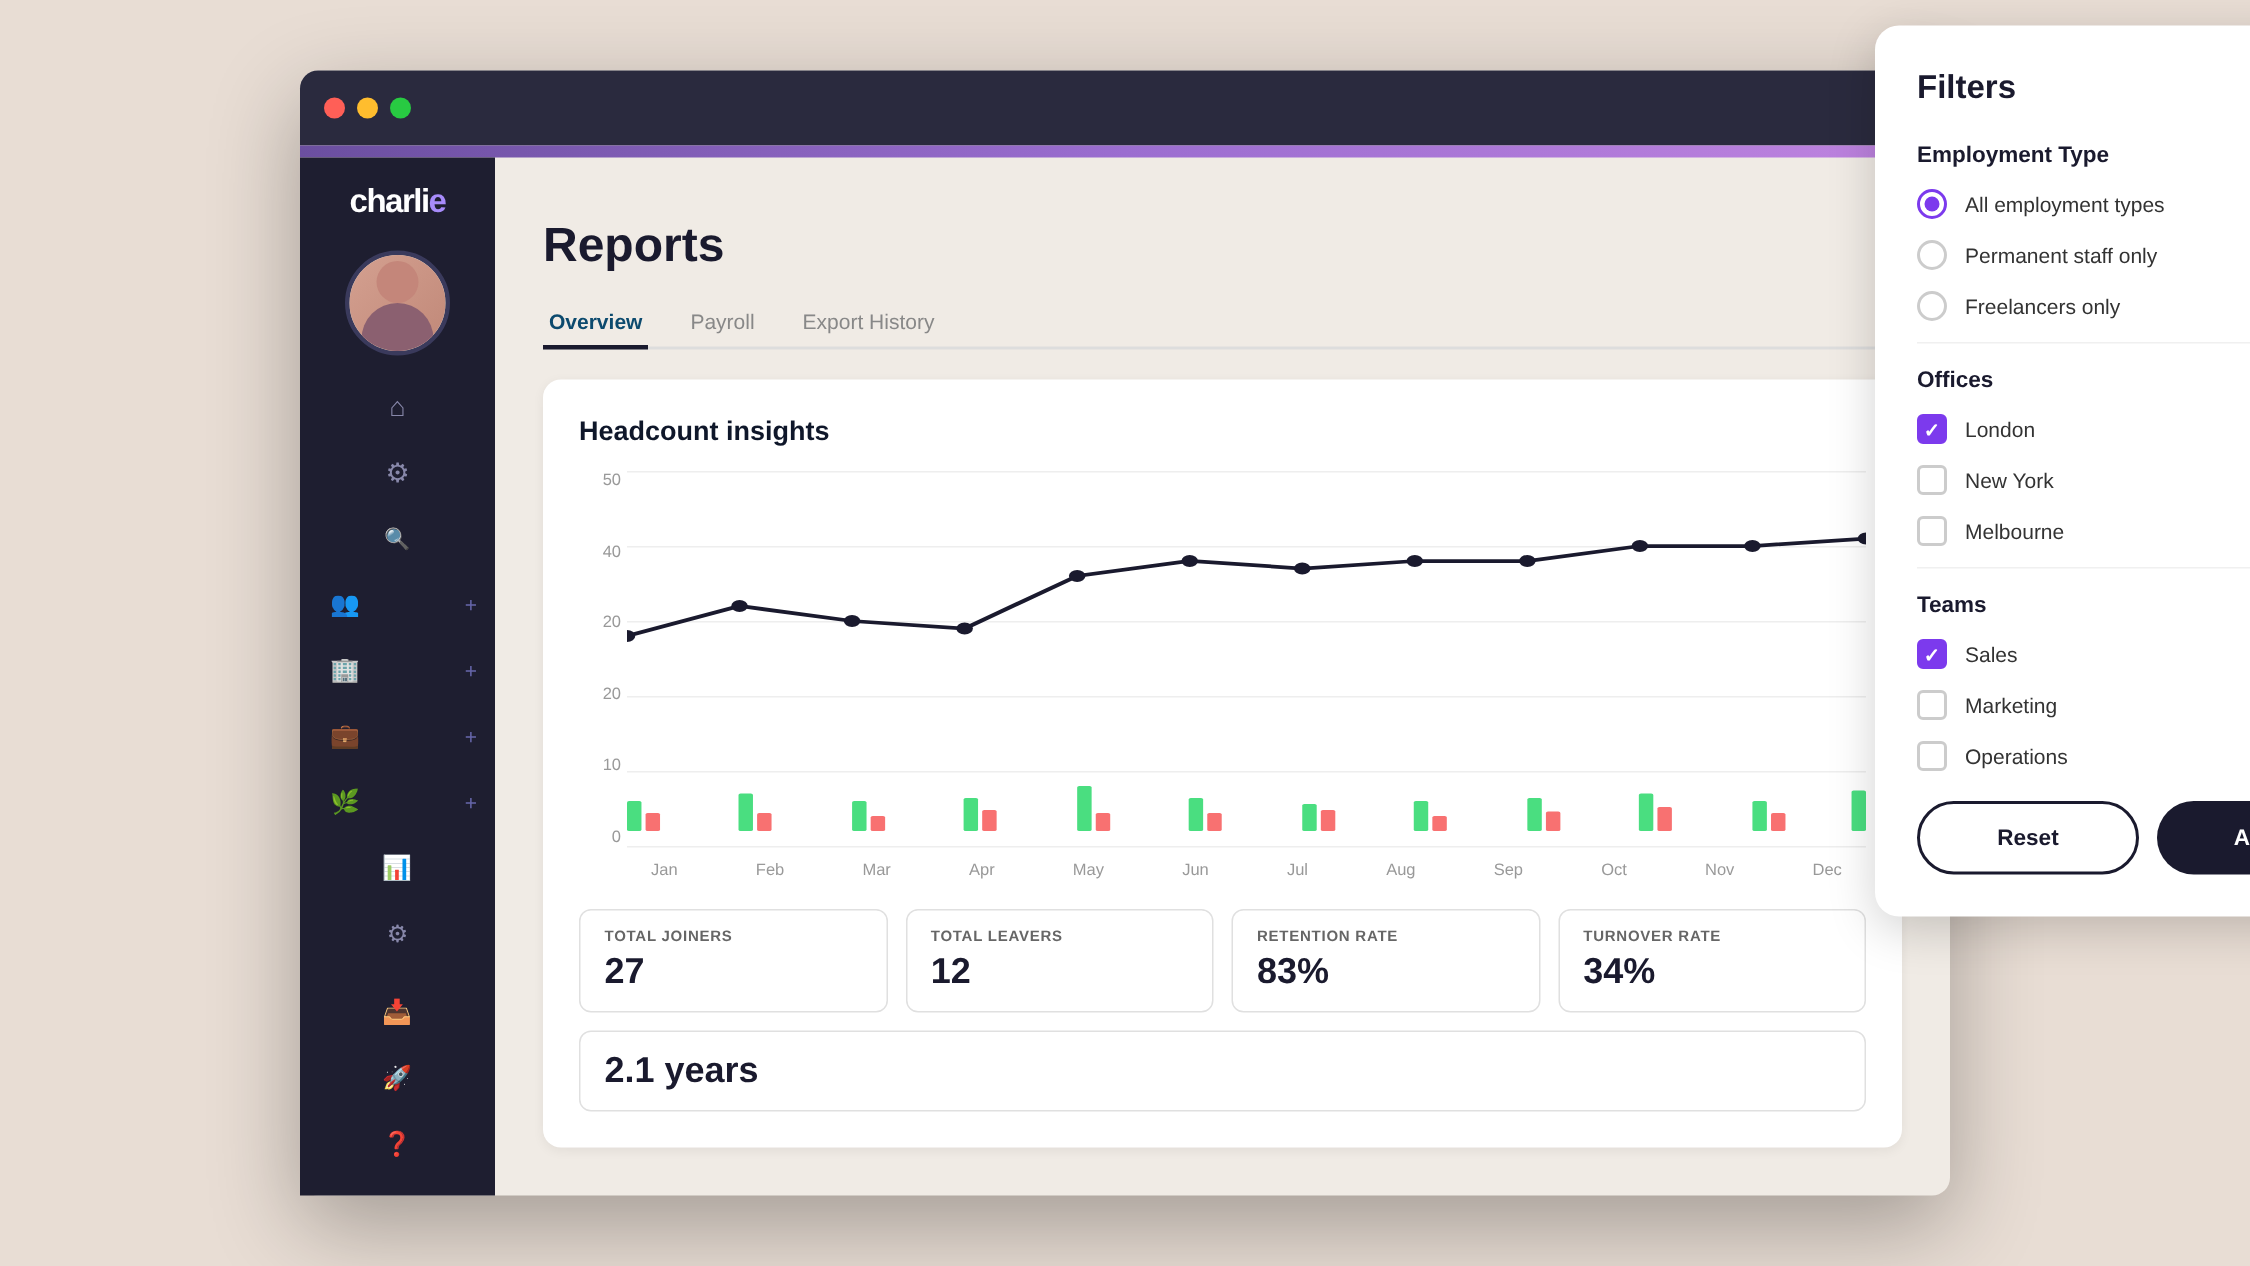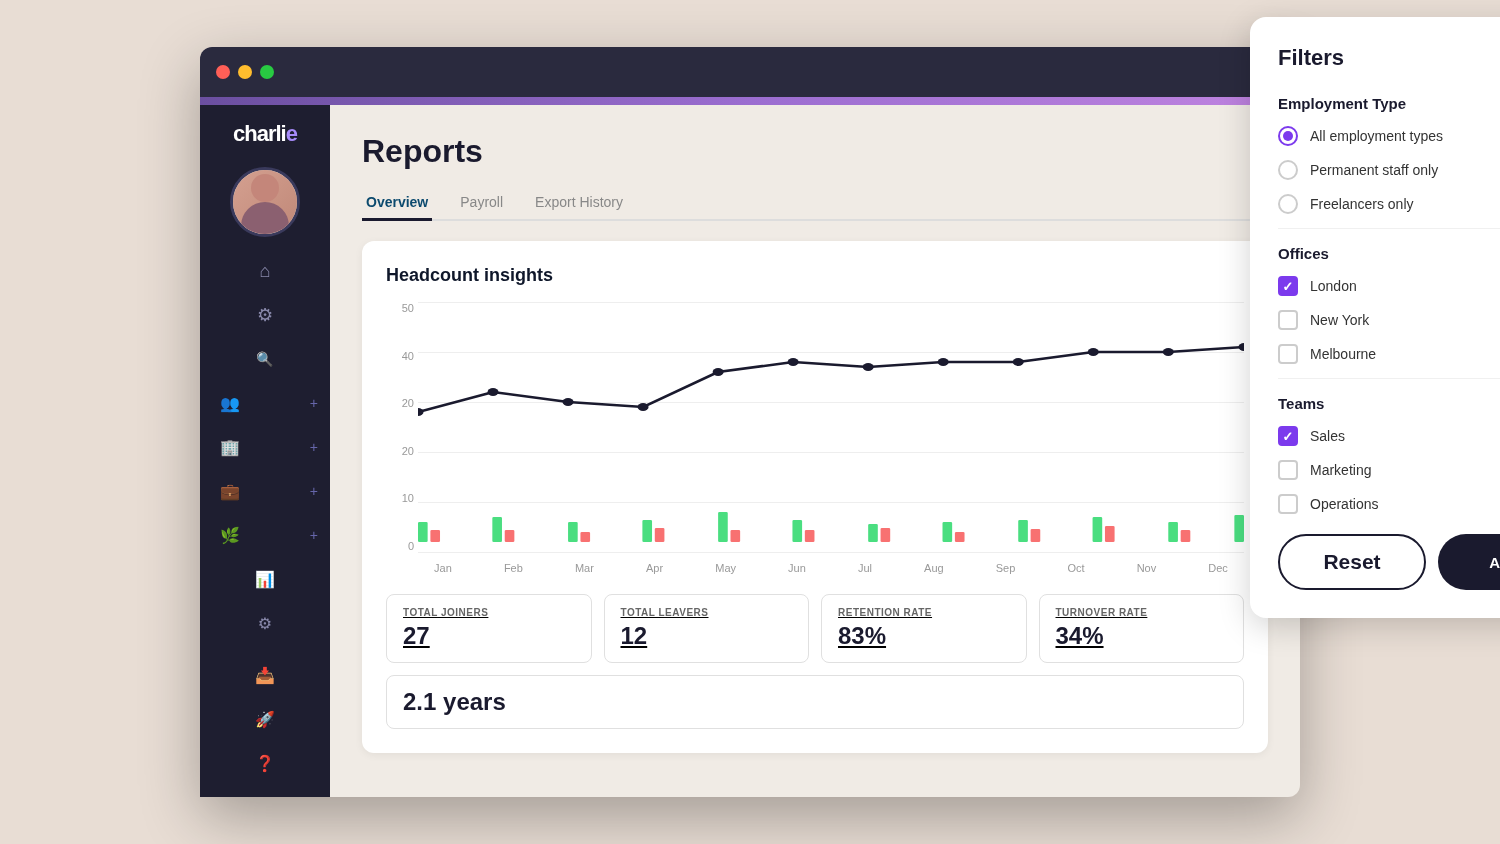--- a/index.html
+++ b/index.html
@@ -162,20 +162,21 @@
       flex-direction: column;
       align-items: center;
       gap: 8px;
     }
 
     
     .main-content {
       flex: 1;
       padding: 28px 32px;
       overflow: hidden;
+      margin-top: 12px;
     }
 
     .page-title {
       font-size: 32px;
       font-weight: 700;
       color: #1a1a2e;
       margin-bottom: 16px;
     }
 
     .tabs {
@@ -279,21 +280,20 @@
     .x-label {
       font-size: 11px;
       color: #999;
     }
 
     
     .stats-row {
       display: flex;
       gap: 12px;
       margin-top: 12px;
-      text-decoration: underline;
     }
 
     .stat-card {
       flex: 1;
       border: 1.5px solid #e0e0e0;
       border-radius: 8px;
       padding: 12px 16px;
     }
 
     .stat-label {
@@ -424,21 +424,21 @@
       gap: 12px;
       margin-top: 20px;
     }
 
     .reset-btn {
       flex: 1;
       padding: 14px;
       border: 2px solid #1a1a2e;
       border-radius: 999px;
       background: white;
-      font-size: 21px;
+      font-size: 15px;
       font-weight: 600;
       color: #1a1a2e;
       cursor: pointer;
     }
 
     .apply-btn {
       flex: 1;
       padding: 14px;
       border: none;
       border-radius: 999px;

